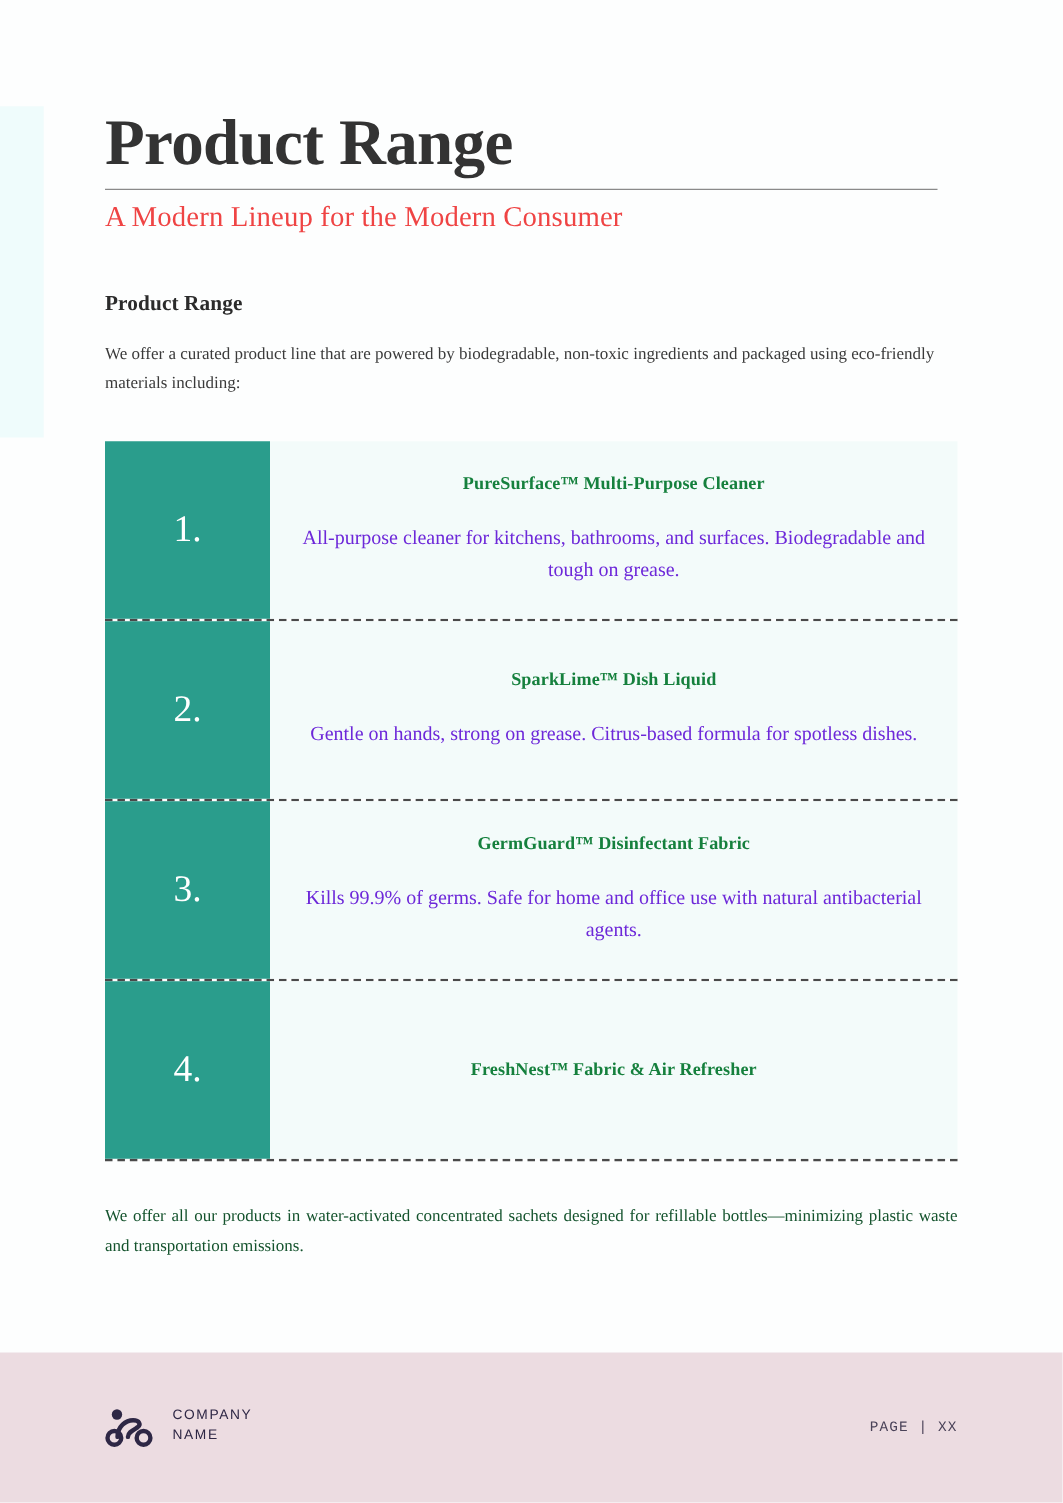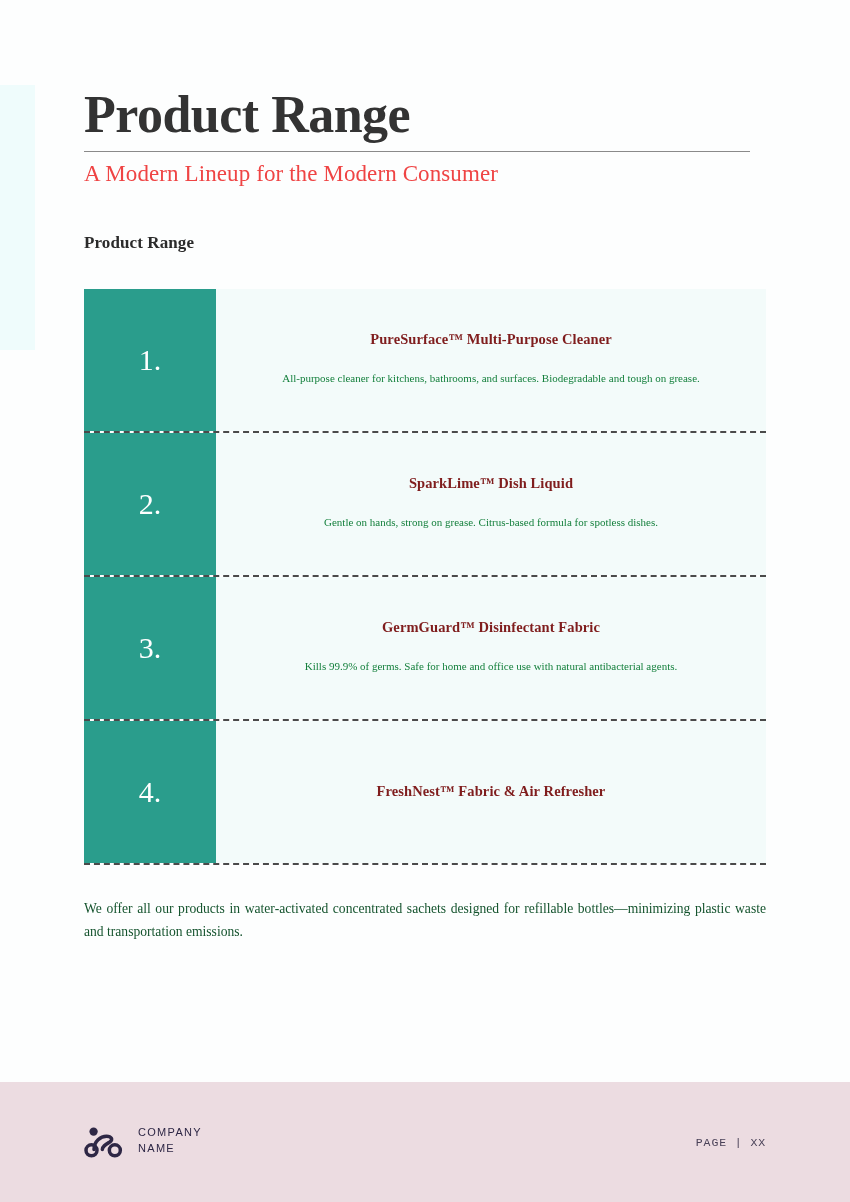--- a/index.html
+++ b/index.html
@@ -117,29 +117,29 @@
     display: flex;
     flex-direction: column;
     align-items: center;
     justify-content: center;
     text-align: center;
   }
   .product-name {
     margin: 0;
     font-size: 14.5px;
     font-weight: 700;
-    color: #7f1d1d;
+    color: #15803d;
     letter-spacing: 0.1px;
   }
   .product-desc {
     margin: 0;
     padding-top: 22px;
-    font-size: 11px;
+    font-size: 16px;
     line-height: 1.6;
-    color: #15803d;
+    color: #6d28d9;
     max-width: 500px;
   }
 
   
   .closing-paragraph {
     margin: 0;
     padding-top: 32px;
     width: 682px;
     font-size: 13.6px;
     line-height: 1.72;
@@ -198,20 +198,21 @@
 
   <div class="left-accent-bar"></div>
 
   <div class="content">
 
     <h1 class="doc-title">Product Range</h1>
     <div class="title-rule"></div>
     <p class="doc-subtitle">A Modern Lineup for the Modern Consumer</p>
 
     <h2 class="section-heading">Product Range</h2>
+    <p class="intro-paragraph">We offer a curated product line that are powered by biodegradable, non-toxic ingredients and packaged using eco-friendly materials including:</p>
 
     <div class="product-list">
 
       <div class="product-row">
         <div class="product-number-cell">
           <span class="product-number">1.</span>
         </div>
         <div class="product-body-cell">
           <p class="product-name">PureSurface™ Multi-Purpose Cleaner</p>
           <p class="product-desc">All-purpose cleaner for kitchens, bathrooms, and surfaces. Biodegradable and tough on grease.</p>

